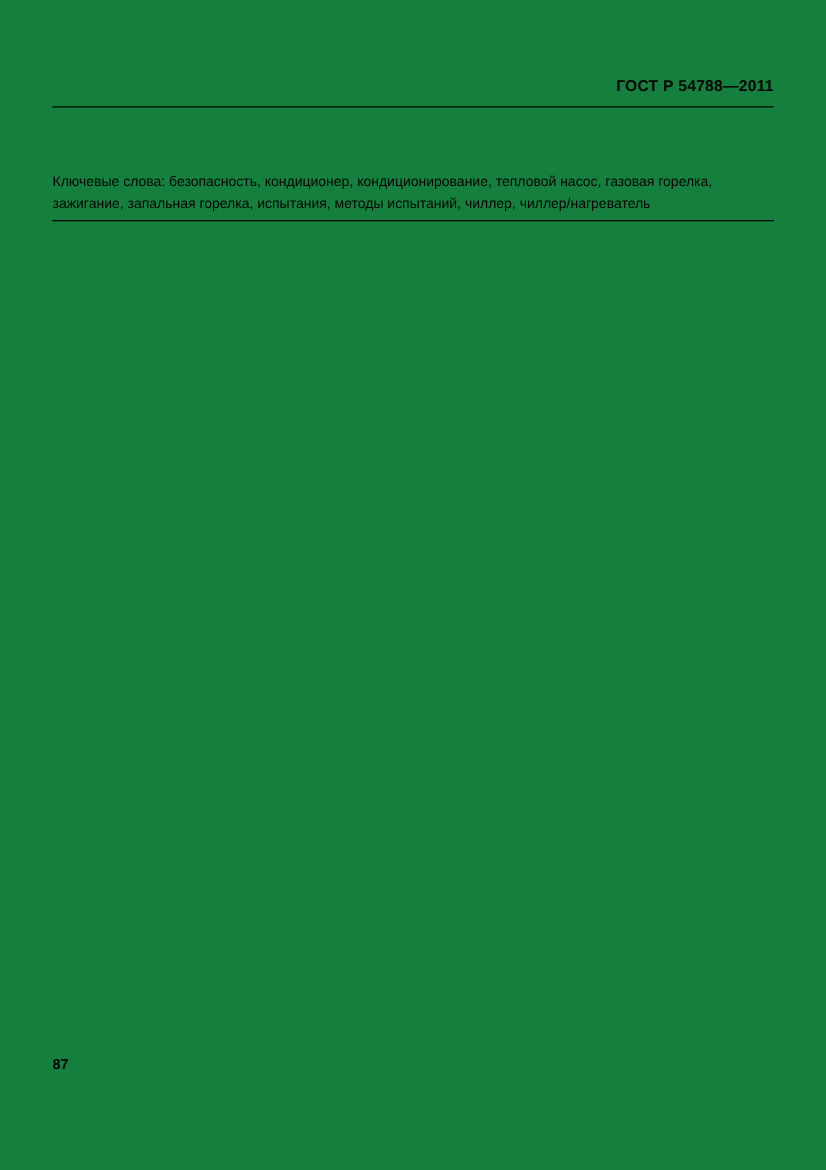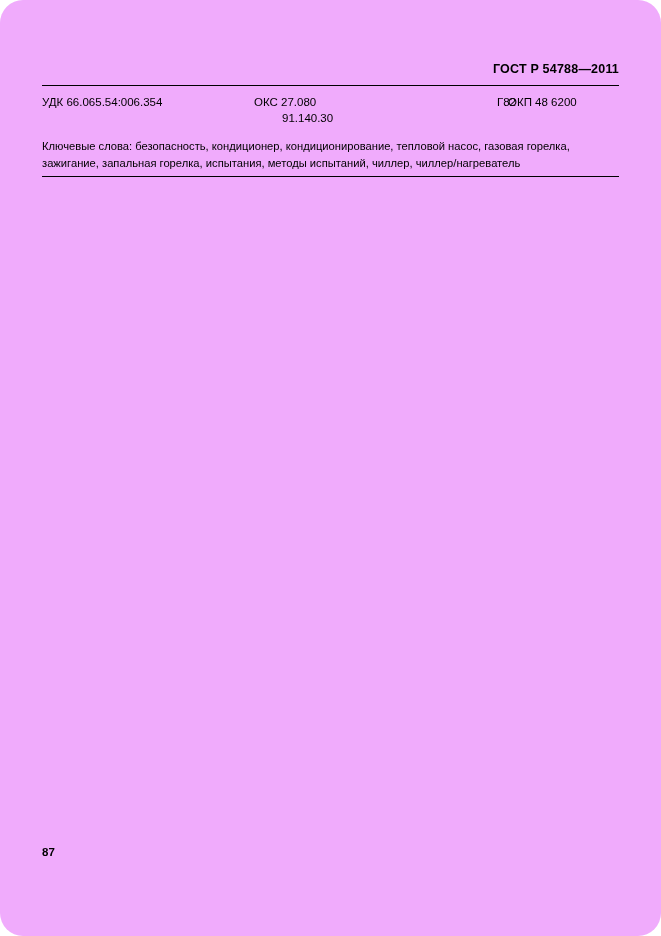--- a/index.html
+++ b/index.html
@@ -12,22 +12,21 @@
     height: 936px;
     position: relative;
     font-family: "Liberation Sans", sans-serif;
     color: #000000;
     overflow: hidden;
   }
 
   .page {
     position: absolute;
     inset: 0;
-    background: #f0abfc;
-    border-radius: 23px;
+    background: #15803d;
   }
 
   
   .doc-header {
     position: absolute;
     top: 62px;
     left: 42px;
     right: 42px;
     text-align: right;
     font-size: 12.5px;
@@ -100,27 +99,20 @@
 </style>
 </head>
 <body>
 
 <div class="page">
 
   <div class="doc-header">ГОСТ Р 54788—2011</div>
 
   <div class="rule rule-top"></div>
 
-  <div class="codes-row">
-    <span class="code-cell code-udk">УДК  66.065.54:006.354</span>
-    <span class="code-cell code-oks">ОКС  27.080</span>
-    <span class="code-sub">91.140.30</span>
-    <span class="code-cell code-g82">Г82</span>
-    <span class="code-cell code-okp-group" style="left:466px">ОКП  48  6200</span>
-  </div>
 
   <div class="keywords">
     <span class="keywords-label">Ключевые слова:</span><span>  безопасность, кондиционер, кондиционирование, тепловой насос, газовая горелка, зажигание, запальная горелка, испытания, методы испытаний, чиллер, чиллер/нагреватель</span>
   </div>
 
   <div class="rule rule-bottom"></div>
 
   <div class="page-number">87</div>
 
 </div>

